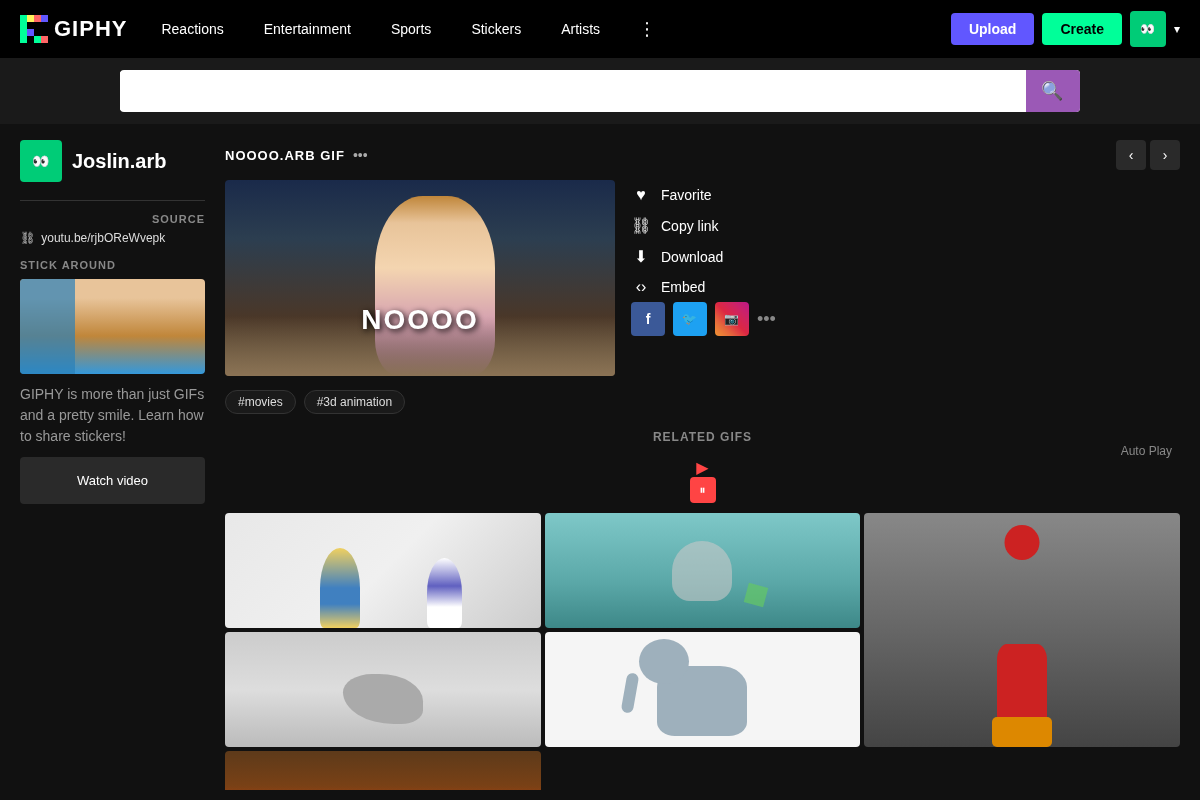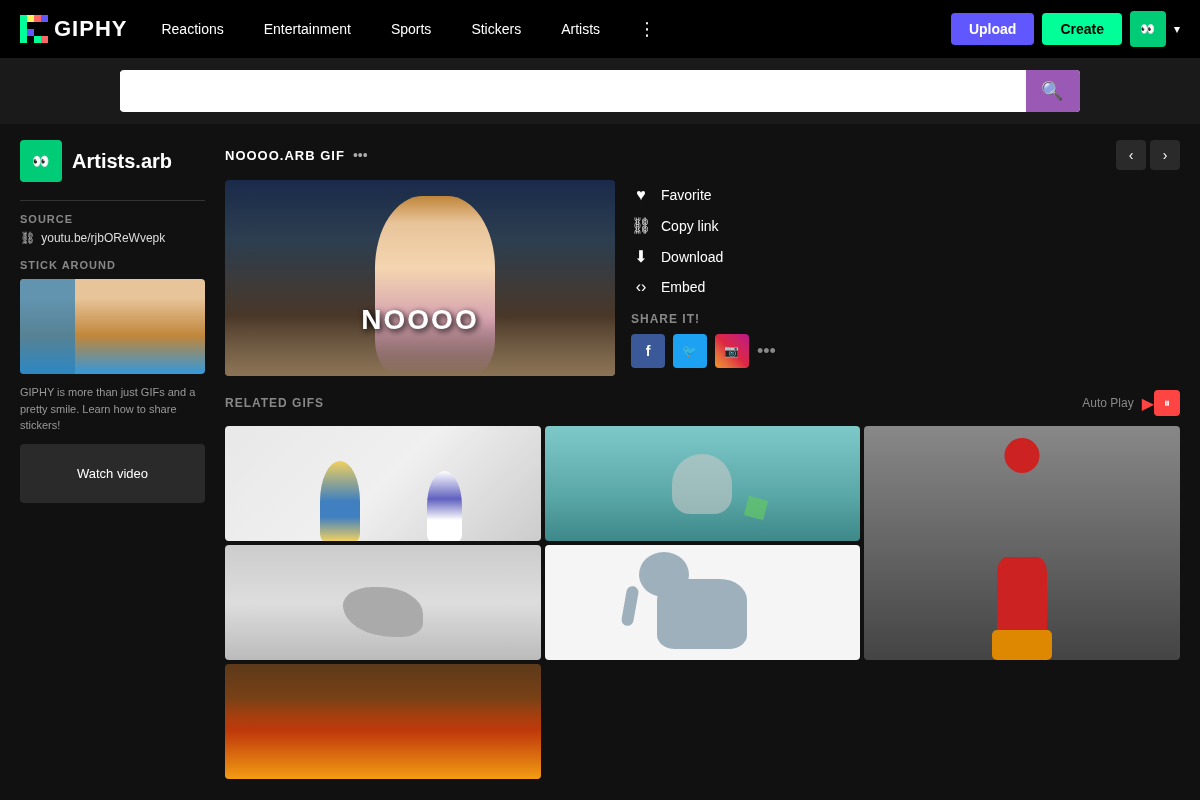--- a/index.html
+++ b/index.html
@@ -170,20 +170,21 @@
       border-top: 1px solid #333;
       margin: 12px 0;
     }
     .sidebar-section-label {
       font-size: 11px;
       font-weight: bold;
       color: #888;
       letter-spacing: 1px;
       margin-bottom: 6px;
       margin-top: 12px;
+      text-align: right;
     }
     .sidebar-source-link {
       display: flex;
       align-items: center;
       gap: 6px;
       color: #aaa;
       font-size: 12px;
       text-decoration: none;
     }
     .sidebar-source-link span { color: #ddd; }
@@ -214,31 +215,31 @@
     .stick-thumb-left {
       position: absolute;
       left: 0;
       top: 0;
       width: 55px;
       height: 100%;
       background: #2980b9;
       opacity: 0.7;
     }
     .sidebar-desc {
-      font-size: 11px;
+      font-size: 14px;
       color: #999;
       margin-top: 10px;
       line-height: 1.5;
     }
     .watch-video-btn {
       background: #2a2a2a;
       color: #fff;
       border: none;
       width: 100%;
-      padding: 22px;
+      padding: 16px;
       border-radius: 4px;
       font-size: 13px;
       cursor: pointer;
       margin-top: 10px;
     }
 
     
     .center-content {
       flex: 1;
       overflow-y: auto;
@@ -400,20 +401,21 @@
       border-radius: 20px;
       font-size: 12px;
       cursor: pointer;
     }
 
     
     .related-header {
       display: flex;
       align-items: center;
       margin-bottom: 10px;
+      flex-direction: column;
     }
     .related-title {
       font-size: 12px;
       font-weight: bold;
       color: #888;
       letter-spacing: 1px;
     }
     .autoplay-label {
       margin-left: auto;
       font-size: 12px;
@@ -646,21 +648,21 @@
   </div>
 </div>
 
 <div class="main-content">
 
   <aside class="sidebar">
     <div class="sidebar-profile">
       <div class="sidebar-avatar">
         <span>👀</span>
       </div>
-      <span class="sidebar-username">Artists.arb</span>
+      <span class="sidebar-username">Joslin.arb</span>
     </div>
     <hr class="sidebar-divider">
     <div class="sidebar-section-label">SOURCE</div>
     <a class="sidebar-source-link">
       <span>⛓</span>
       <span>youtu.be/rjbOReWvepk</span>
     </a>
     <div class="stick-around-label">STICK AROUND</div>
     <div class="stick-around-thumb">
       <div class="stick-thumb-left"></div>
@@ -703,34 +705,37 @@
           <span>Copy link</span>
         </div>
         <div class="action-item">
           <span class="action-icon">⬇</span>
           <span>Download</span>
         </div>
         <div class="action-item">
           <span class="action-icon">‹›</span>
           <span>Embed</span>
         </div>
-        <div class="share-label">SHARE IT!</div>
         <div class="share-buttons">
           <button class="share-btn share-fb">f</button>
           <button class="share-btn share-tw">
             <span style="font-size:12px;">🐦</span>
           </button>
           <button class="share-btn share-ig">
             <span style="font-size:12px;">📷</span>
           </button>
           <span class="share-more">•••</span>
         </div>
       </div>
     </div>
 
+    <div class="gif-tags">
+      <span class="tag">#movies</span>
+      <span class="tag">#3d animation</span>
+    </div>
 
     <div class="related-header">
       <span class="related-title">RELATED GIFS</span>
       <span class="autoplay-label">Auto Play</span>
       <button class="play-btn">▶</button>
       <button class="pause-btn">
         <span>⏸</span>
       </button>
     </div>
 

